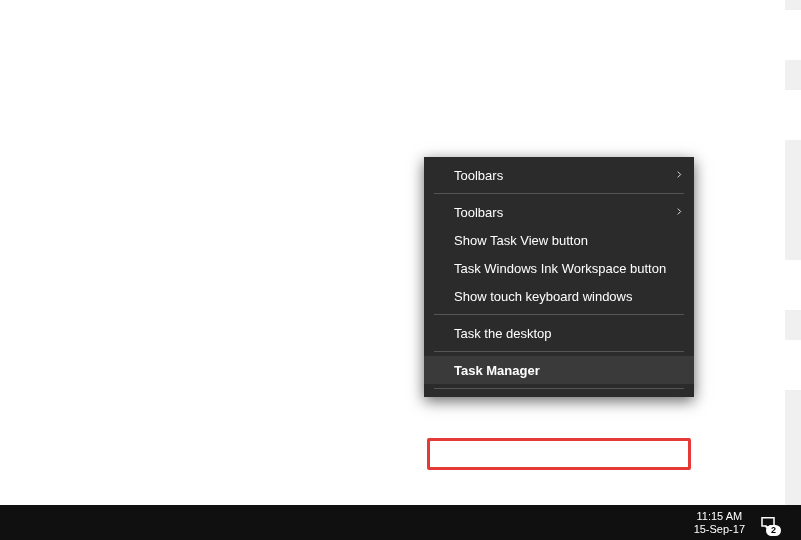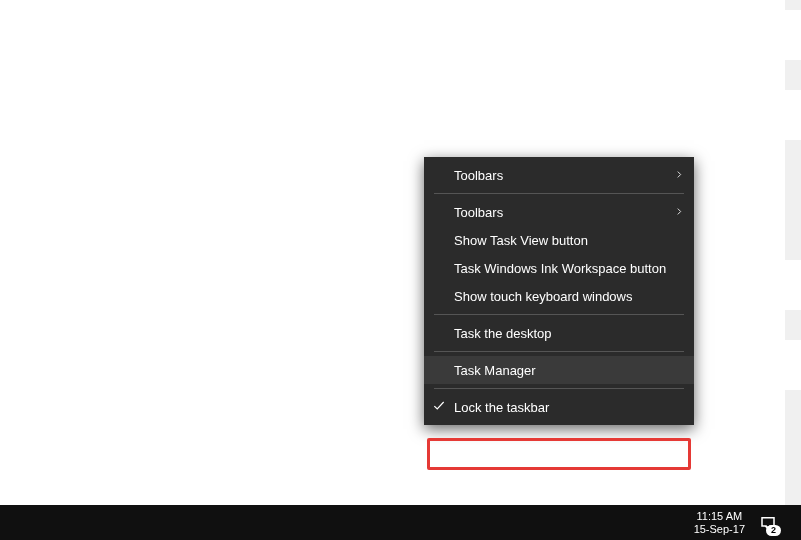--- a/index.html
+++ b/index.html
@@ -66,24 +66,18 @@
       <span class="label">Task Windows Ink Workspace button</span>
     </div>
     <div class="item">
       <span class="label">Show touch keyboard windows</span>
     </div>
     <div class="sep"></div>
     <div class="item">
       <span class="label">Task the desktop</span>
     </div>
     <div class="sep"></div>
-    <div class="item" style="background: rgb(58, 58, 58);">
+    <div class="item" style="background: rgb(58, 58, 58); font-weight: bold;">
       <span class="label">Task Manager</span>
     </div>
     <div class="sep"></div>
-    <div class="item">
-      <span class="label">Lock the taskbar</span>
-      <span class="lefticon"><svg width="14" height="14" viewBox="0 0 24 24" fill="none" stroke="#fff" stroke-width="2">
-          <polyline points="4 13 9 18 20 6"></polyline>
-        </svg></span>
-    </div>
     <div class="highlight" style="left: 3px; top: 281px; width: 258px; height: 26px;"></div>
   </div>
 
 </body></html>

